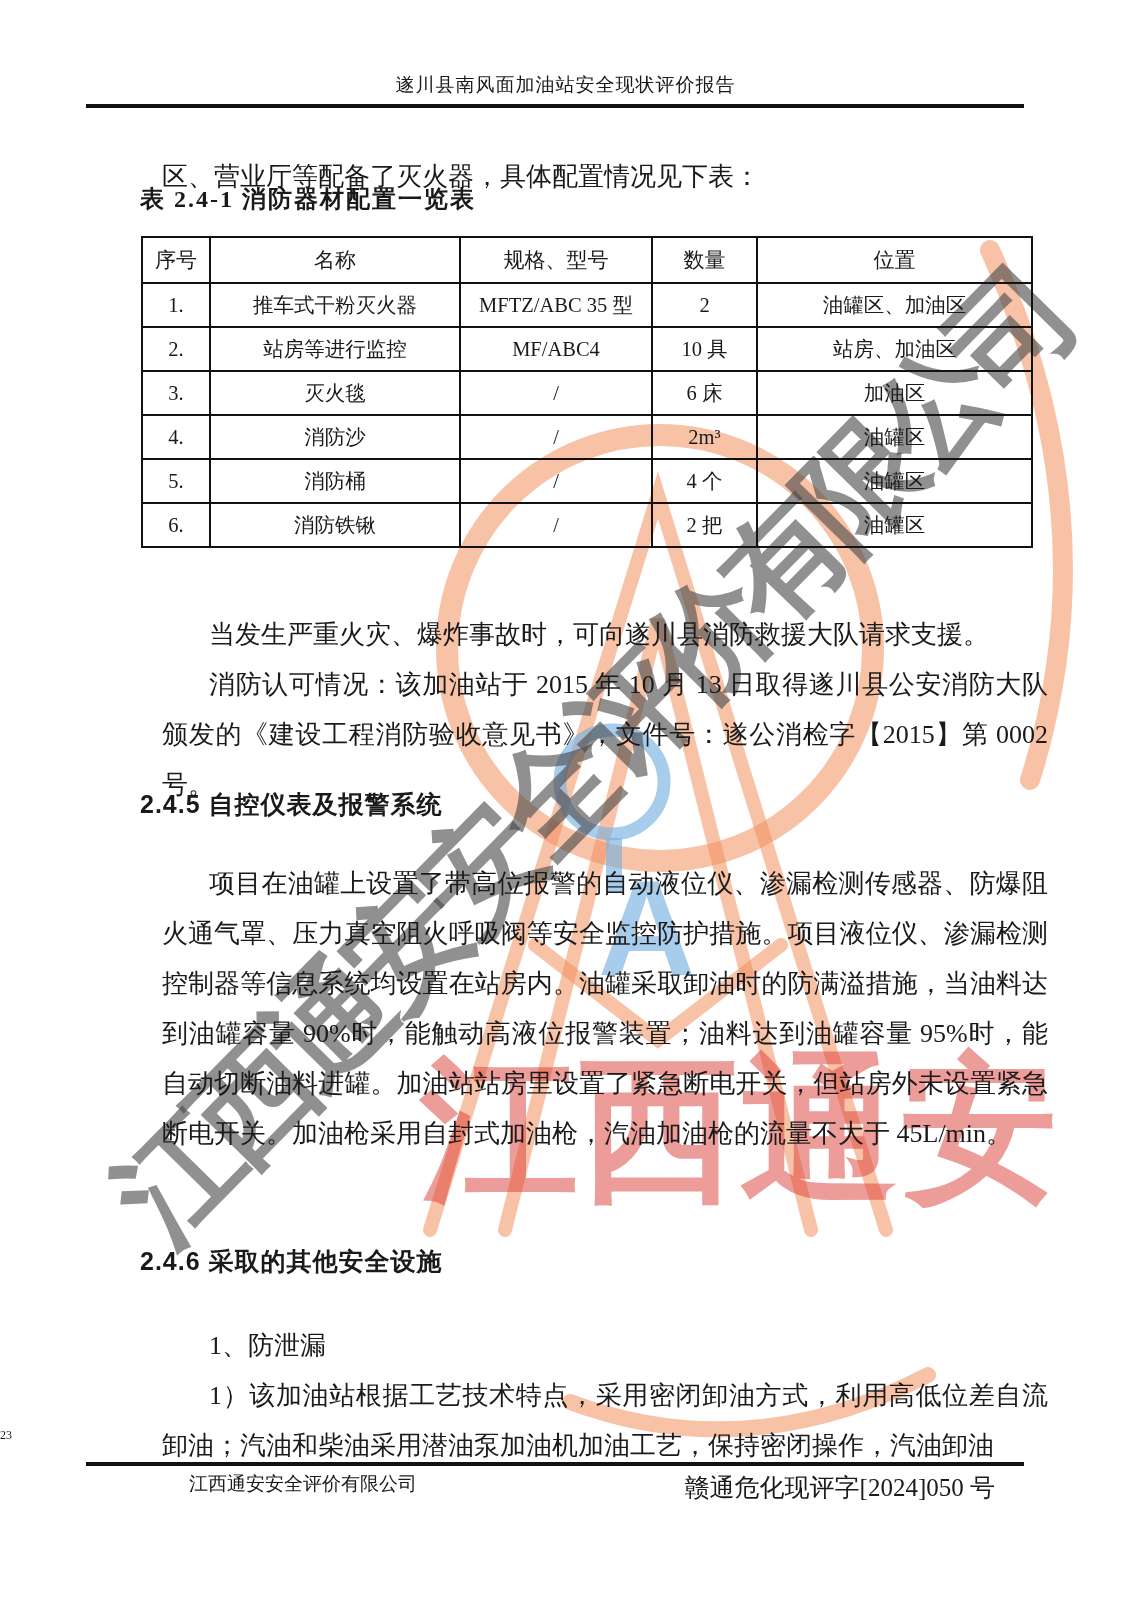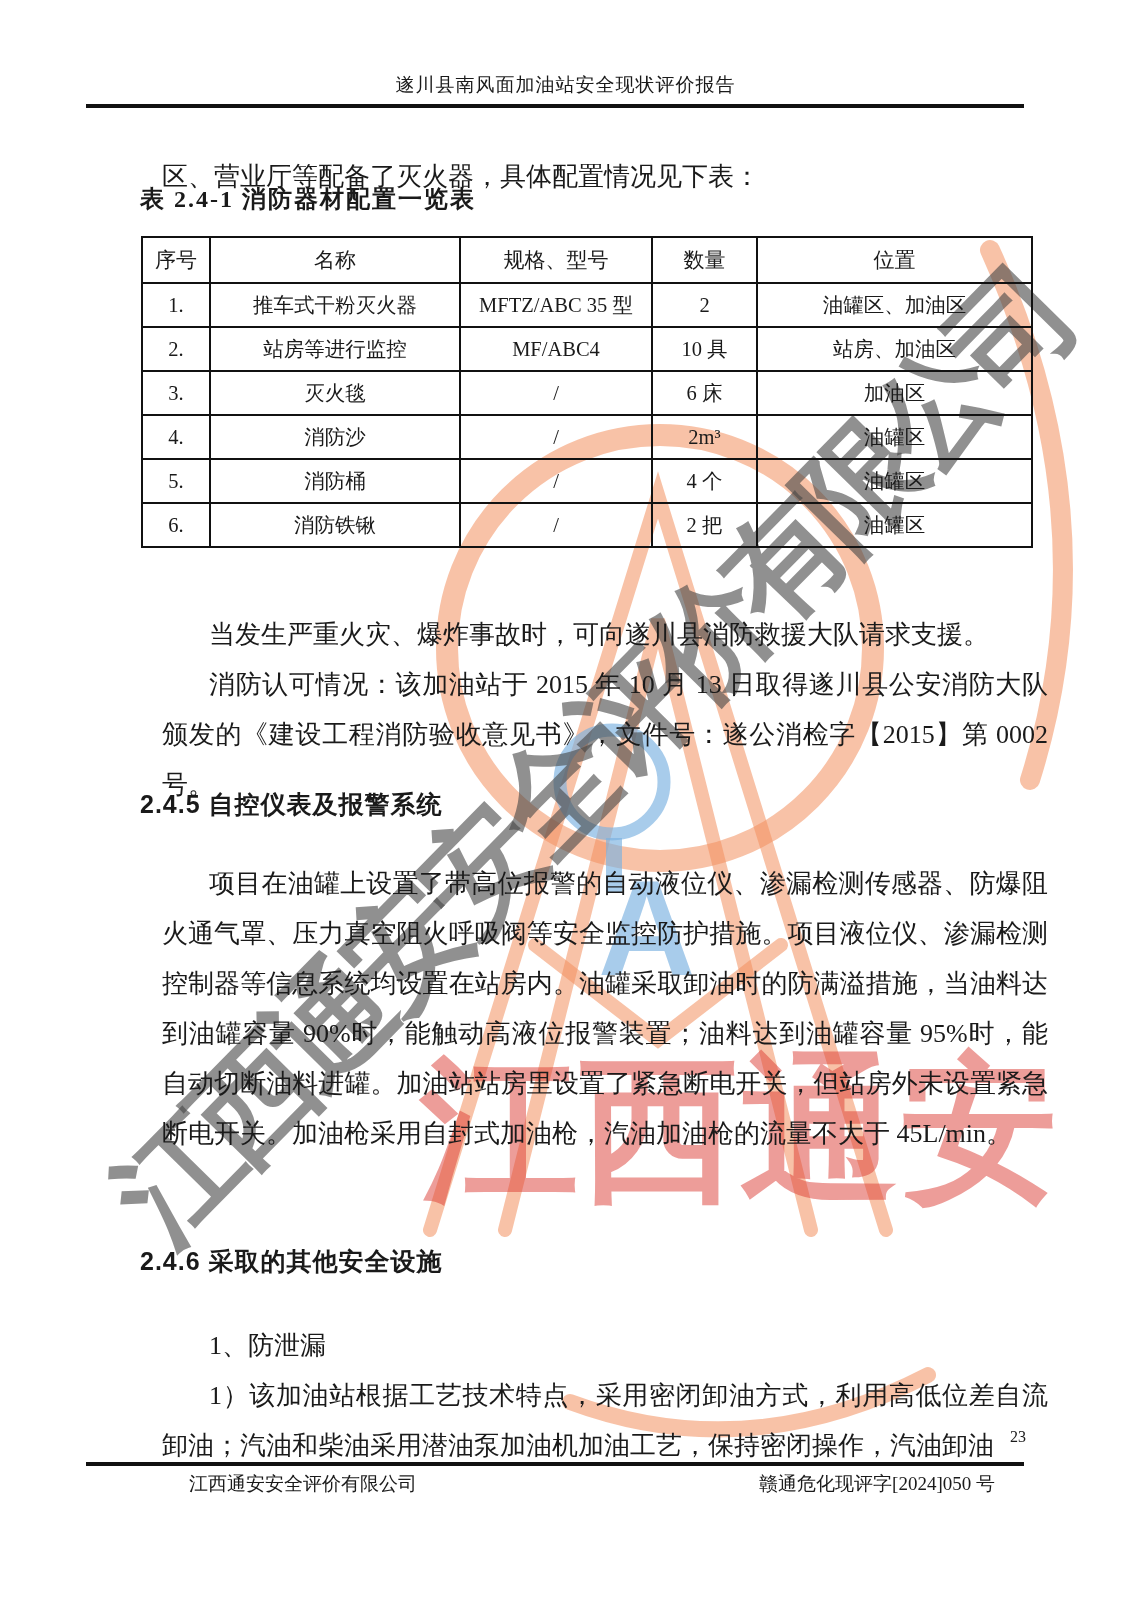--- a/index.html
+++ b/index.html
@@ -37,24 +37,24 @@
     left:141px;top:236px;position:absolute;border-collapse:collapse;table-layout:fixed;
     width:890px;background:transparent;
   }
   table.cfg td,table.cfg th{
     border:2px solid #111;text-align:center;vertical-align:middle;
     font-size:20.5px;font-weight:normal;padding:4px;height:34px;overflow:hidden;
   }
   table.cfg tr.hrow th{height:36px;font-size:21px;}
   .c0{width:68px;} .c1{width:250px;} .c2{width:192px;} .c3{width:105px;} .c4{width:275px;}
   .sec-h{left:140px;width:886px;font-family:"Liberation Sans","DejaVu Sans",sans-serif;font-weight:bold;font-size:25px;letter-spacing:1px;}
-  .pageno{left:0;top:1428px;width:1026px;text-align:right;font-size:16px;}
+  .pageno{left:0;top:1428px;width:1026px;text-align:left;font-size:12px;}
   .ftr-rule{left:86px;top:1462px;width:938px;height:4px;background:#111;}
   .ftr-left{left:189px;top:1471px;font-size:19px;}
-  .ftr-right{right:136px;top:1471px;font-size:19px;}
+  .ftr-right{right:136px;top:1471px;font-size:25px;}
 </style>
 </head>
 <body>
 
 <div id="watermark" class="abs">
   <svg class="wm-svg" width="1131" height="1600" viewBox="0 0 1131 1600">
 
     <circle class="wm-orange" cx="660" cy="648" r="213" stroke-width="22"></circle>
 
     <path class="wm-orange" stroke-width="14" d="M 430 1230 L 658 495 L 886 1230"></path>

